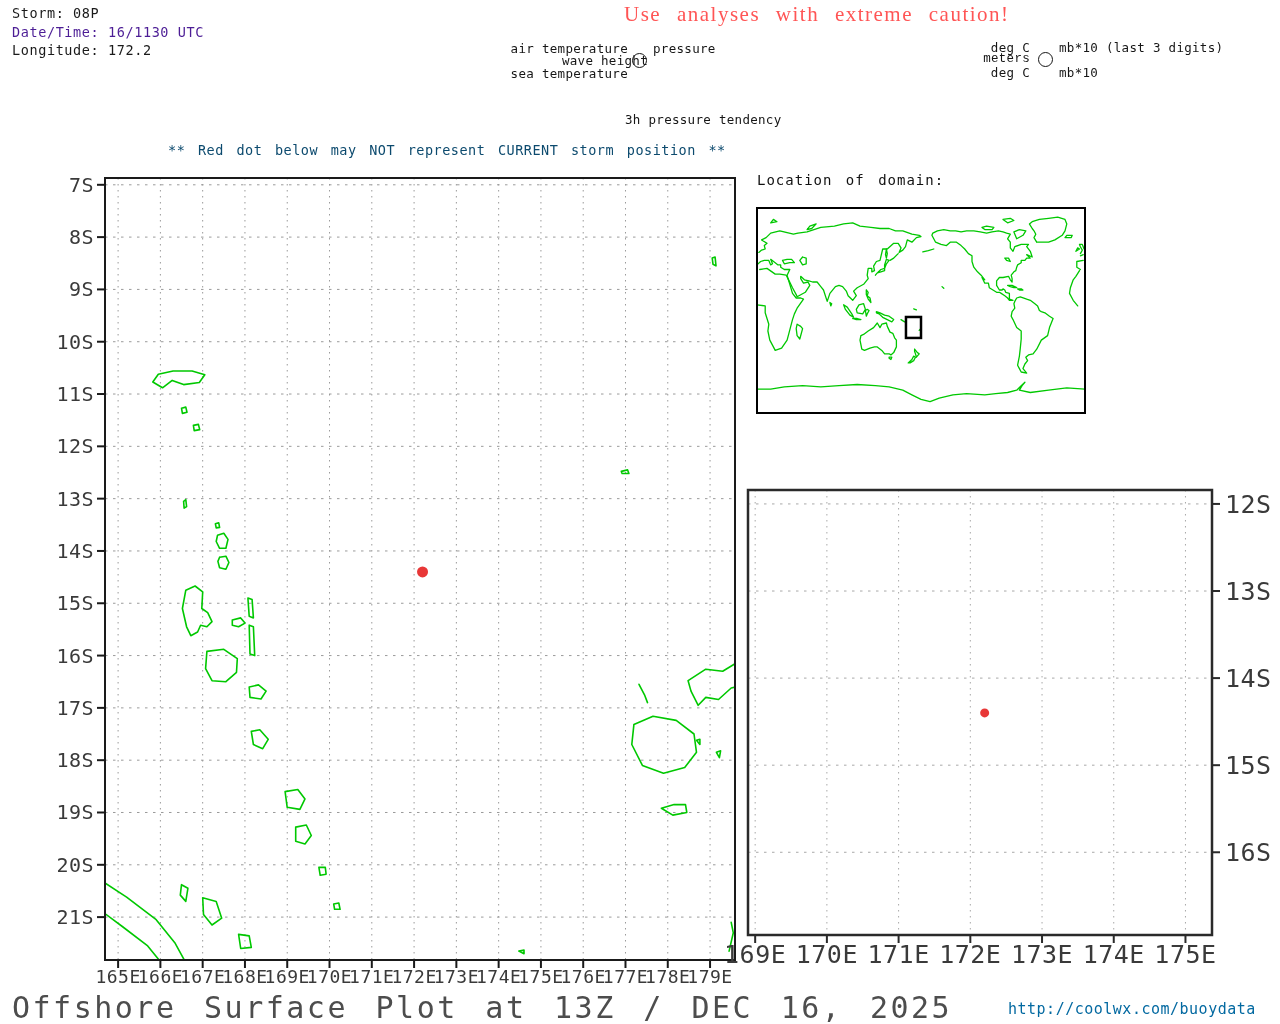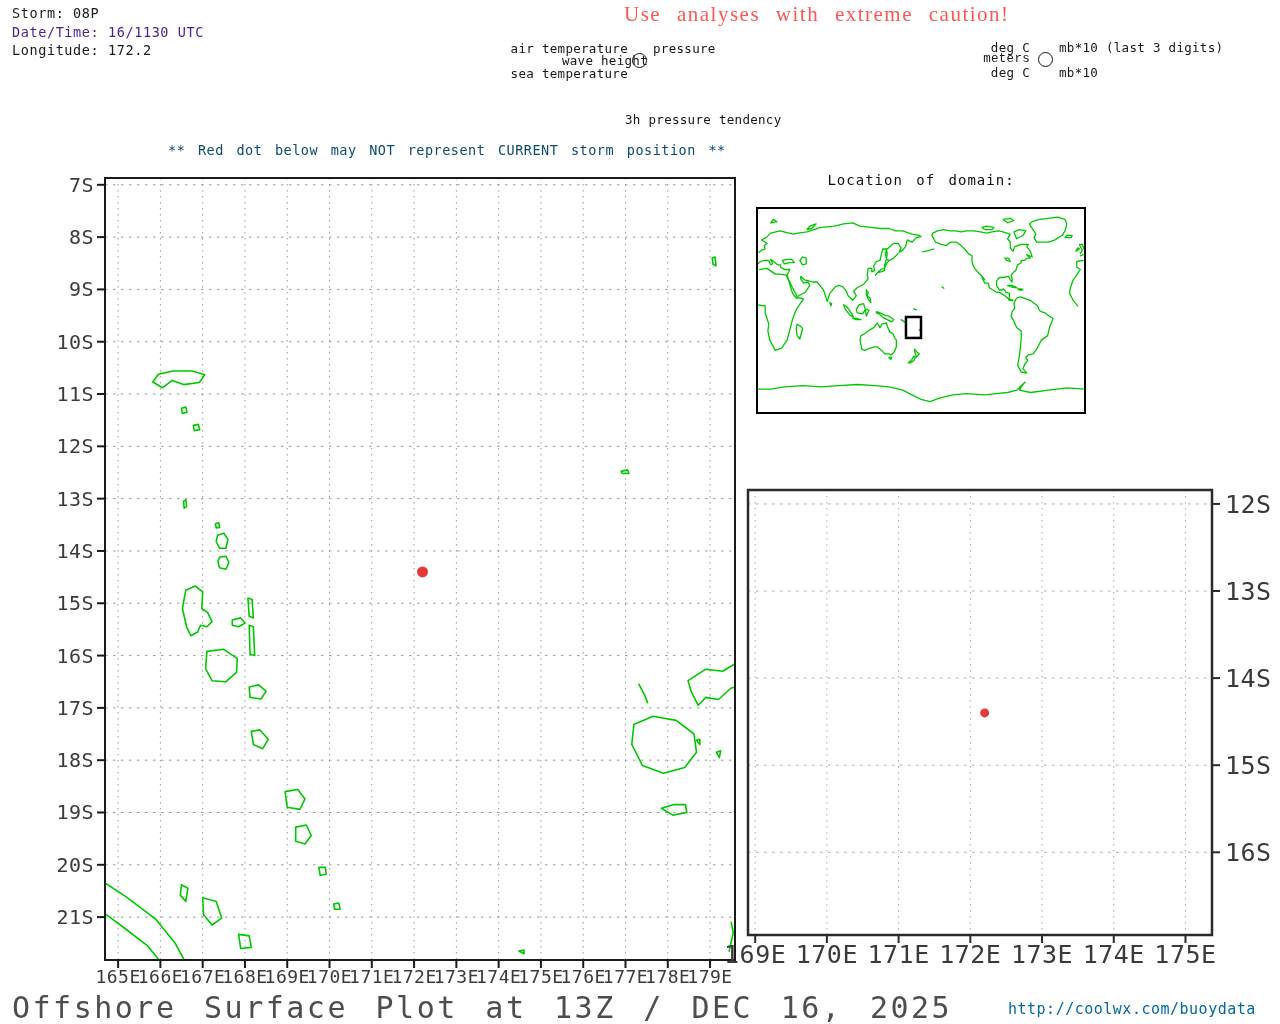--- a/index.html
+++ b/index.html
@@ -25,21 +25,21 @@
   
   #u-degc1{left:900px;top:40px;width:130px;}
   #u-meters{left:900px;top:52px;width:130px;font-family:Liberation Mono, monospace;}
   #u-degc2{left:900px;top:65px;width:130px;}
   #u-circle{left:1038px;top:52px;width:13px;height:13px;border:1.6px solid #161616;border-radius:50%;}
   #u-mb1{left:1059px;top:40px;}
   #u-mb2{left:1059px;top:65px;}
   
   #warning{left:168px;top:142px;font-size:13.5px;color:#0c4a6e;letter-spacing:0.5px;word-spacing:4px;}
   
-  #inset-title{left:757px;top:172px;width:328px;text-align:center;font-size:14px;color:#111;letter-spacing:1px;word-spacing:4px;}
+  #inset-title{left:757px;top:172px;width:328px;text-align:left;font-size:14px;color:#111;letter-spacing:1px;word-spacing:4px;}
   
   #footer-title{left:12px;top:990px;font-size:30px;color:#4d4d4d;letter-spacing:2.5px;word-spacing:7px;}
   #footer-url{left:1008px;top:1000px;font-size:15px;color:#0369a1;letter-spacing:0.5px;}
 </style>
 </head>
 <body>
 
 <svg id="plot-canvas" width="1280" height="1024">
     <g>
       <clipPath id="cp0">

